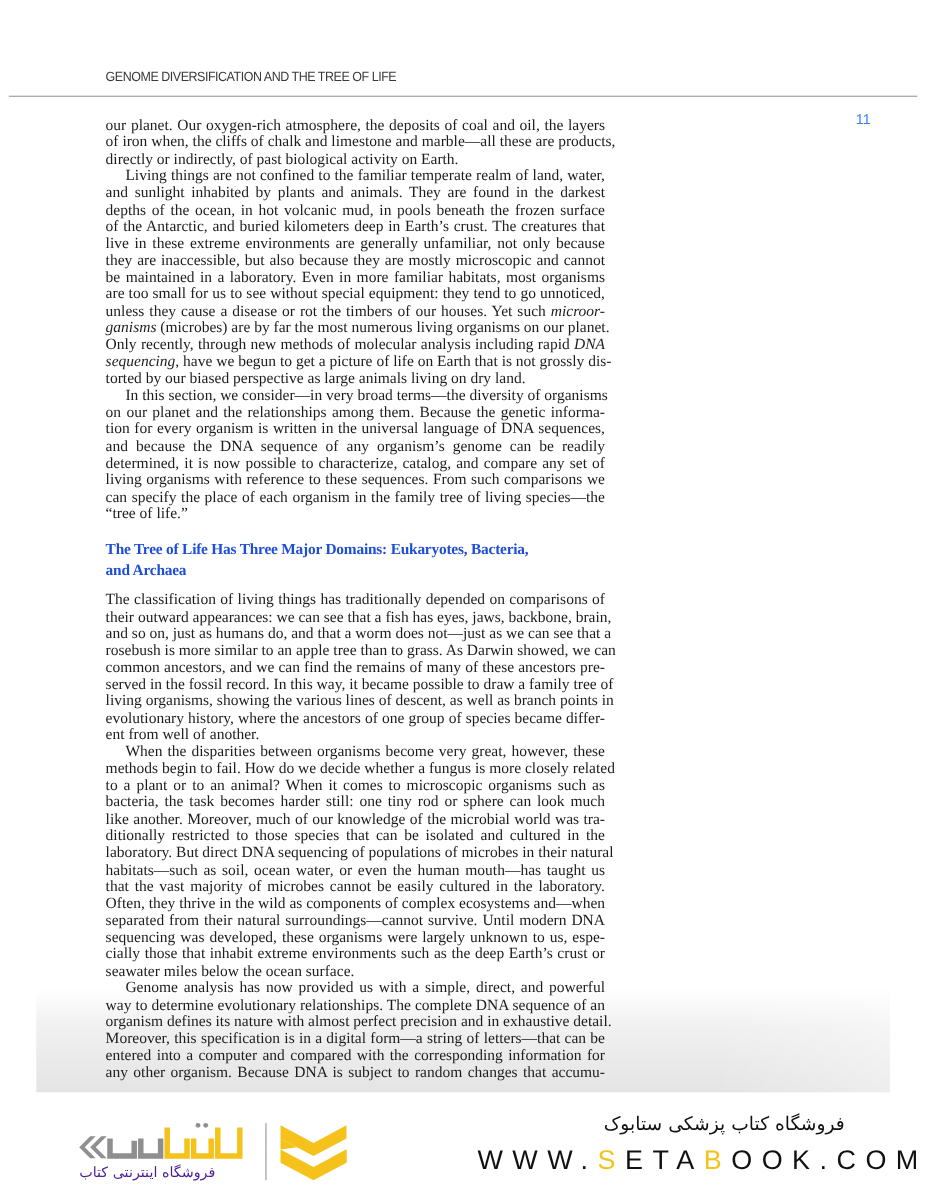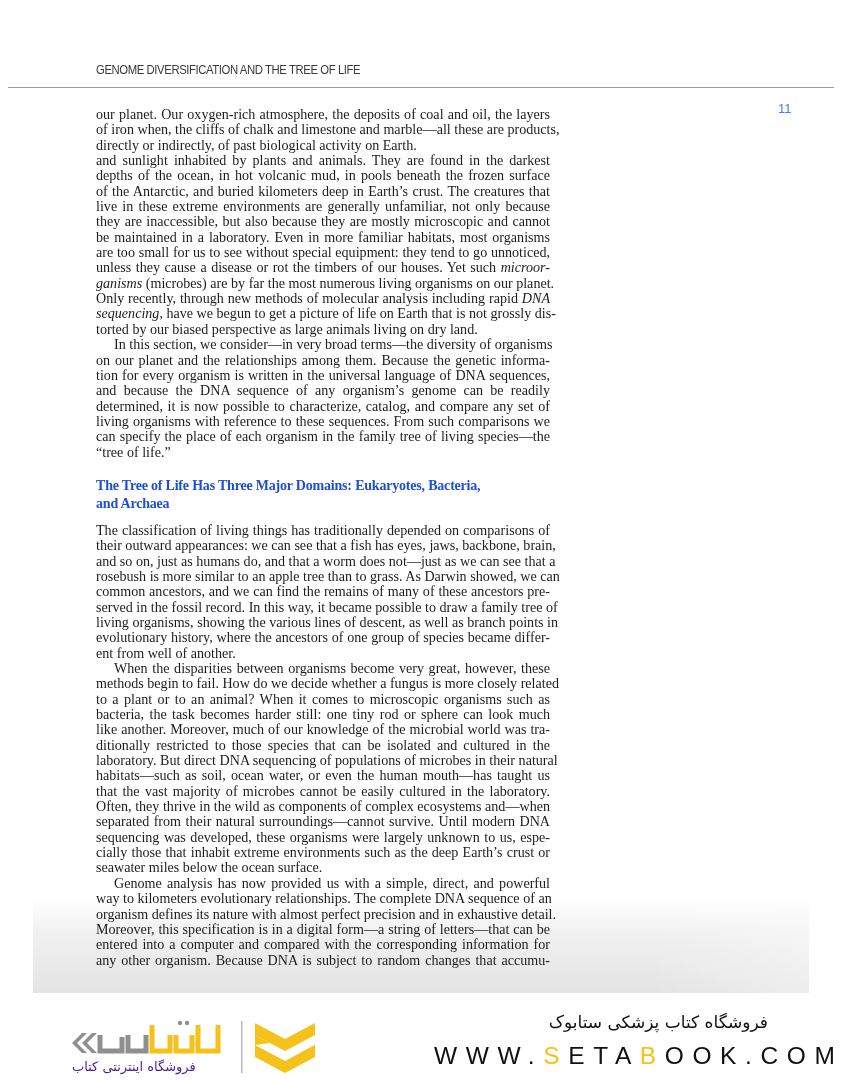--- a/index.html
+++ b/index.html
@@ -77,20 +77,21 @@
 
   <div class="body-text">
 
     <div>
       <span class="line">our planet. Our oxygen-rich atmosphere, the deposits of coal and oil, the layers</span>
       <span class="line">of iron when, the cliffs of chalk and limestone and marble—all these are products,</span>
       <span class="line last">directly or indirectly, of past biological activity on Earth.</span>
     </div>
 
     <div>
+      <span class="line indent">Living things are not confined to the familiar temperate realm of land, water,</span>
       <span class="line">and sunlight inhabited by plants and animals. They are found in the darkest</span>
       <span class="line">depths of the ocean, in hot volcanic mud, in pools beneath the frozen surface</span>
       <span class="line">of the Antarctic, and buried kilometers deep in Earth’s crust. The creatures that</span>
       <span class="line">live in these extreme environments are generally unfamiliar, not only because</span>
       <span class="line">they are inaccessible, but also because they are mostly microscopic and cannot</span>
       <span class="line">be maintained in a laboratory. Even in more familiar habitats, most organisms</span>
       <span class="line">are too small for us to see without special equipment: they tend to go unnoticed,</span>
       <span class="line"><span>unless they cause a disease or rot the timbers of our houses. Yet such </span><em>microor-</em></span>
       <span class="line"><em>ganisms</em> <span>(microbes) are by far the most numerous living organisms on our planet.</span></span>
       <span class="line"><span>Only recently, through new methods of molecular analysis including rapid </span><em>DNA</em></span>
@@ -141,21 +142,21 @@
       <span class="line">that the vast majority of microbes cannot be easily cultured in the laboratory.</span>
       <span class="line">Often, they thrive in the wild as components of complex ecosystems and—when</span>
       <span class="line">separated from their natural surroundings—cannot survive. Until modern DNA</span>
       <span class="line">sequencing was developed, these organisms were largely unknown to us, espe-</span>
       <span class="line">cially those that inhabit extreme environments such as the deep Earth’s crust or</span>
       <span class="line last">seawater miles below the ocean surface.</span>
     </div>
 
     <div>
       <span class="line indent">Genome analysis has now provided us with a simple, direct, and powerful</span>
-      <span class="line">way to kilometers evolutionary relationships. The complete DNA sequence of an</span>
+      <span class="line">way to determine evolutionary relationships. The complete DNA sequence of an</span>
       <span class="line">organism defines its nature with almost perfect precision and in exhaustive detail.</span>
       <span class="line">Moreover, this specification is in a digital form—a string of letters—that can be</span>
       <span class="line">entered into a computer and compared with the corresponding information for</span>
       <span class="line">any other organism. Because DNA is subject to random changes that accumu-</span>
     </div>
   </div>
 
   <div class="footer-logo">
     <svg width="260" height="62" viewBox="0 0 260 62">
 

